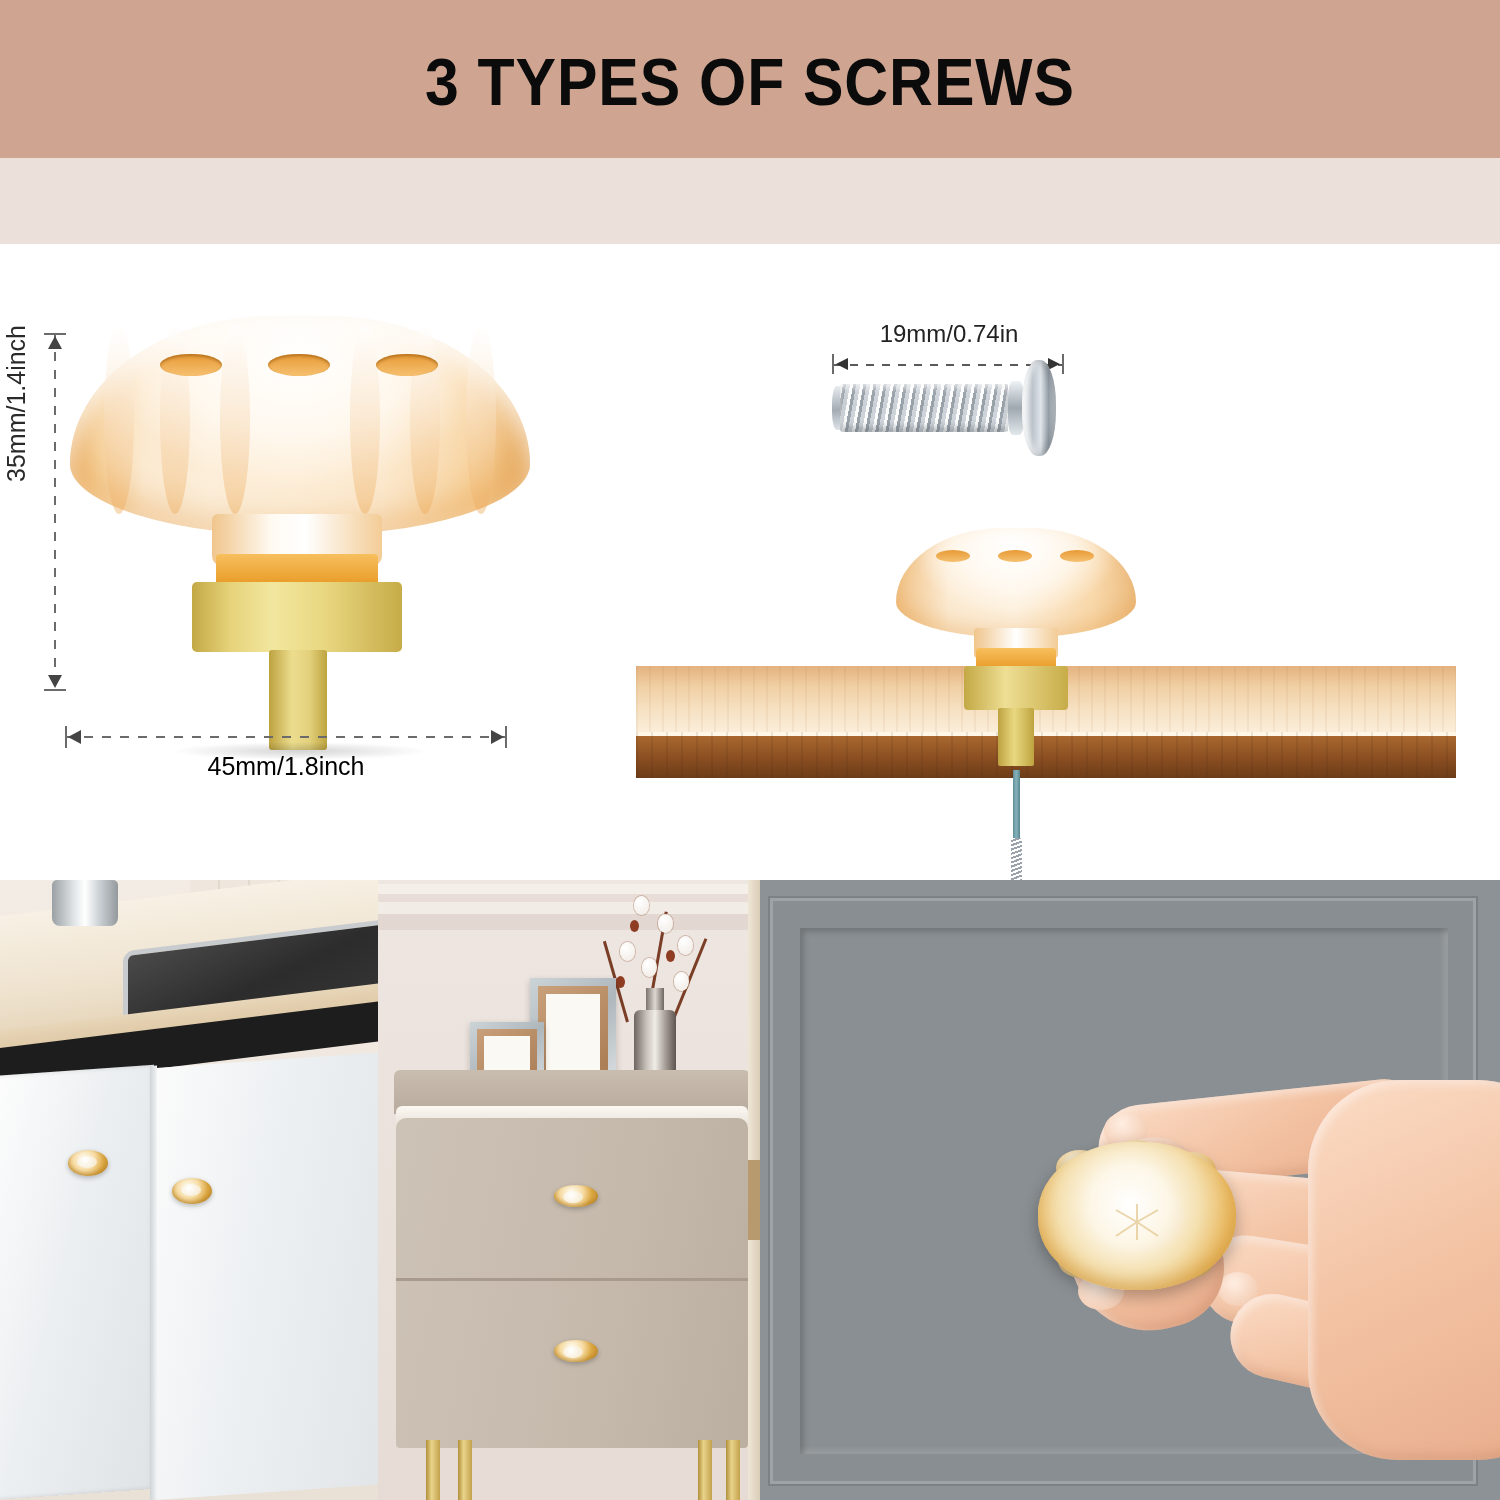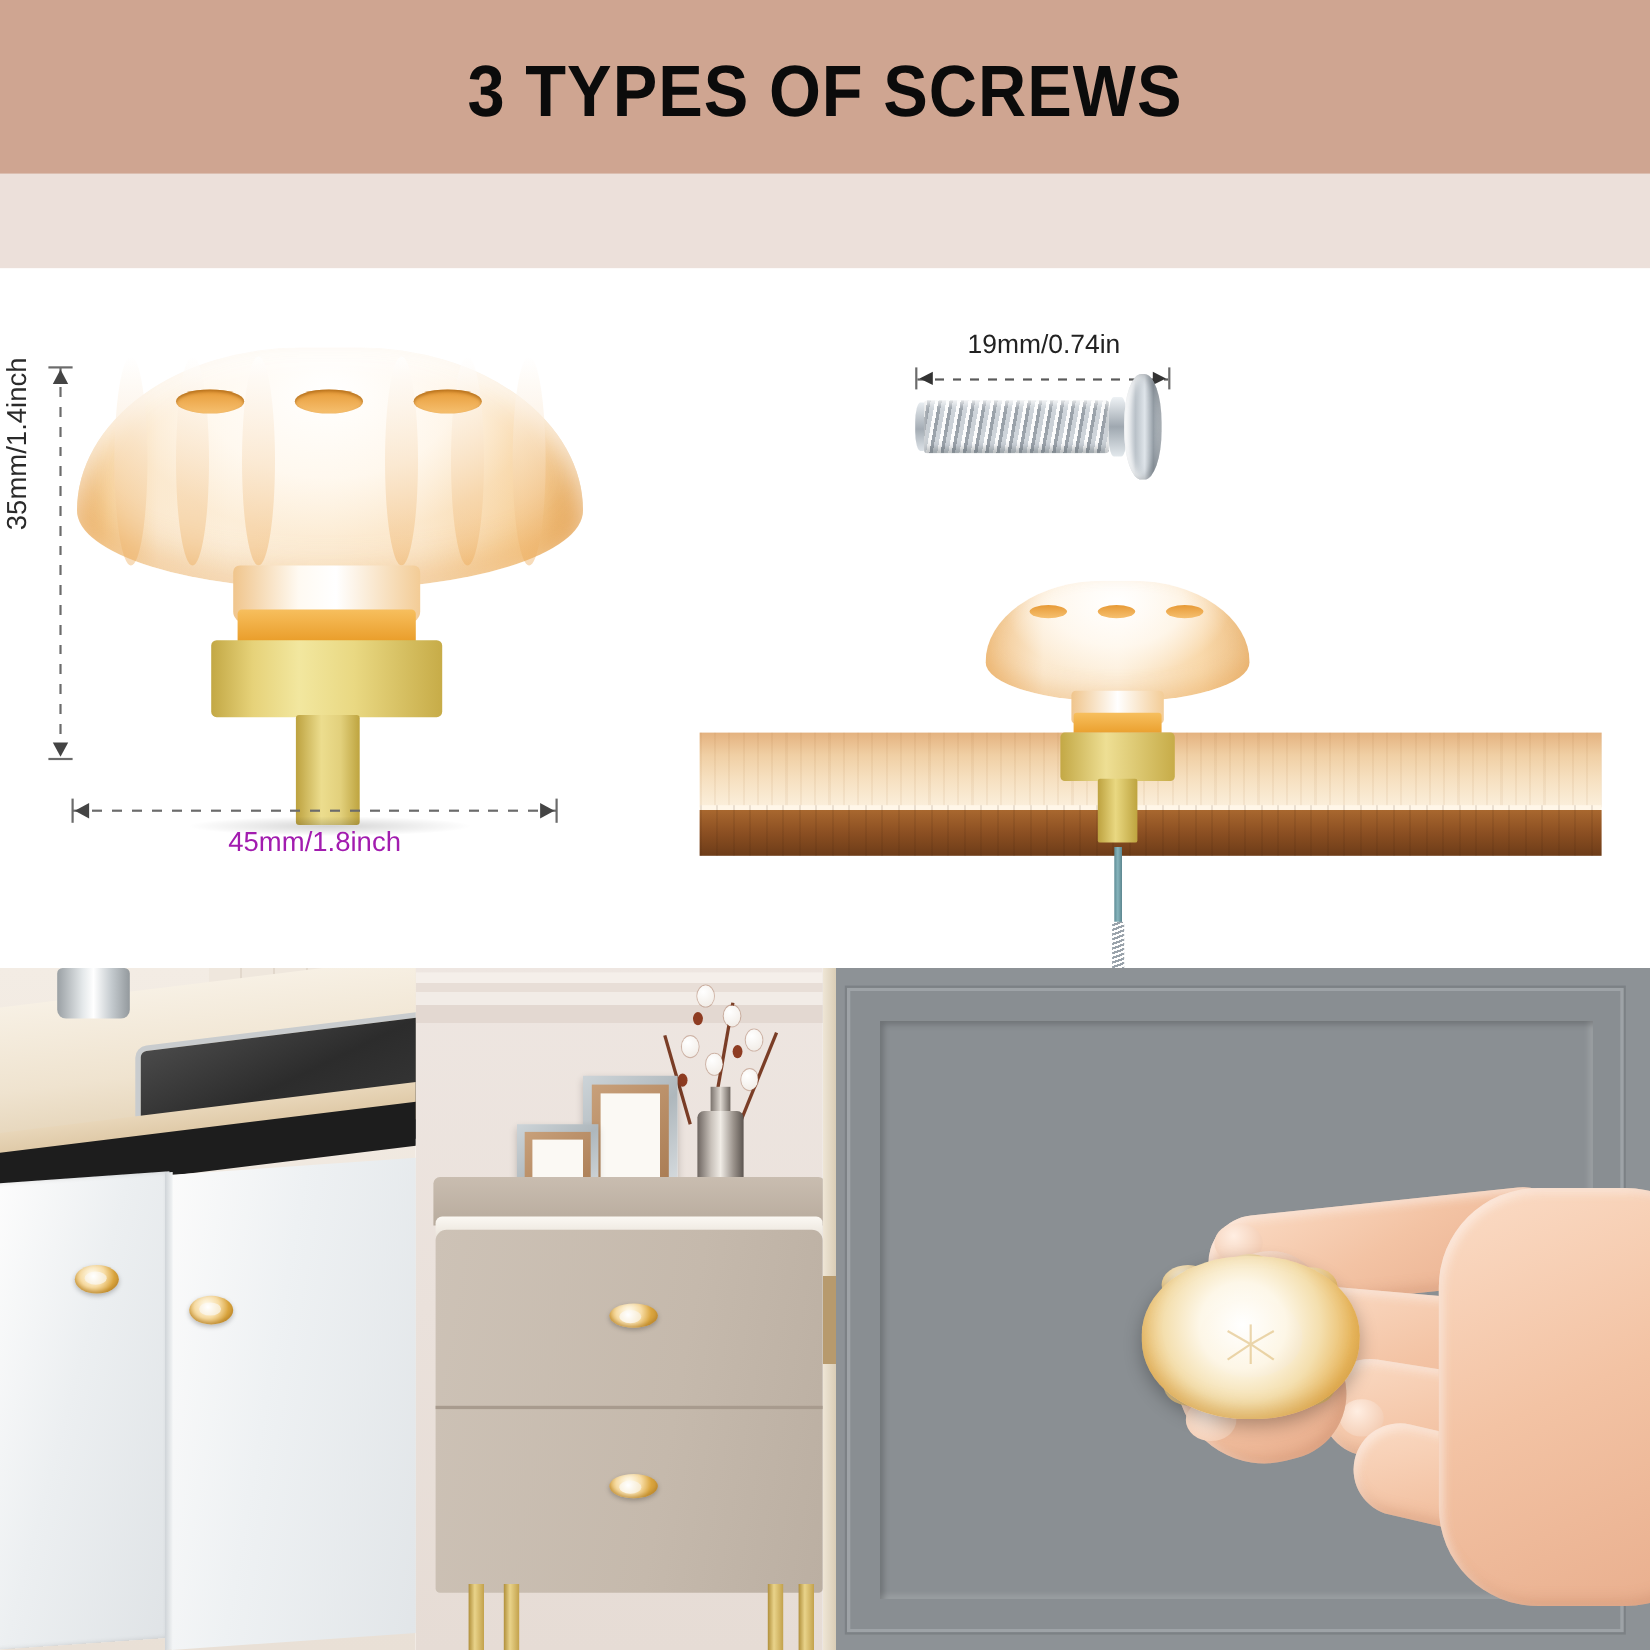--- a/index.html
+++ b/index.html
@@ -46,21 +46,21 @@
     background:radial-gradient(ellipse at center,rgba(0,0,0,.17),rgba(0,0,0,0) 70%);}
 
   
   .dim-v{position:absolute;left:54px;top:90px;height:356px;width:2px;
     background:repeating-linear-gradient(180deg,#6b6b6b 0 9px,transparent 9px 18px);}
   .dim-v-lbl{position:absolute;left:2px;top:238px;transform:rotate(-90deg);transform-origin:0 0;
     font-size:25px;color:#2a2a2a;white-space:nowrap;font-family:"Liberation Sans",sans-serif;}
   .dim-h{position:absolute;left:66px;top:492px;width:440px;height:2px;
     background:repeating-linear-gradient(90deg,#6b6b6b 0 9px,transparent 9px 18px);}
   .dim-h-lbl{position:absolute;left:66px;top:508px;width:440px;text-align:center;
-    font-size:25px;color:#a21caf;font-family:"Liberation Sans",sans-serif;}
+    font-size:25px;color:#000000;font-family:"Liberation Sans",sans-serif;}
   .cap{position:absolute;background:#6b6b6b;}
   .arw{position:absolute;width:0;height:0;}
 
   
   .screw-group{position:absolute;top:56px;height:180px;}
   .sc-lbl{position:absolute;top:0;width:100%;text-align:center;font-size:24px;color:#222;
     font-family:"Liberation Sans",sans-serif;white-space:nowrap;}
   .sc-dim{position:absolute;top:44px;height:2px;
     background:repeating-linear-gradient(90deg,#5a5a5a 0 8px,transparent 8px 16px);}
   .sc-shaft{position:absolute;height:48px;border-radius:3px;
@@ -238,21 +238,21 @@
     <div class="dim-v-lbl">35mm/1.4inch</div>
 
     <div class="dim-h"></div>
     <div class="cap" style="left:65px;top:482px;width:2px;height:22px;"></div>
     <div class="cap" style="left:505px;top:482px;width:2px;height:22px;"></div>
     <div class="arw" style="left:68px;top:486px;border-top:7px solid transparent;border-bottom:7px solid transparent;border-right:13px solid #444;"></div>
     <div class="arw" style="left:491px;top:486px;border-top:7px solid transparent;border-bottom:7px solid transparent;border-left:13px solid #444;"></div>
     <div class="dim-h-lbl">45mm/1.8inch</div>
 
 
-    <div class="screw-group" style="left:824px;width:250px;">
+    <div class="screw-group" style="left:824px;width:250px;margin-top:20px;">
       <div class="sc-lbl">19mm/0.74in</div>
       <div class="sc-dim" style="left:10px;width:228px;"></div>
       <div class="cap" style="left:8px;top:34px;width:2px;height:20px;"></div>
       <div class="cap" style="left:238px;top:34px;width:2px;height:20px;"></div>
       <div class="arw" style="left:12px;top:38px;border-top:6px solid transparent;border-bottom:6px solid transparent;border-right:12px solid #333;"></div>
       <div class="arw" style="left:224px;top:38px;border-top:6px solid transparent;border-bottom:6px solid transparent;border-left:12px solid #333;"></div>
       <div class="sc-tip" style="left:8px;top:66px;"></div>
       <div class="sc-shaft" style="left:16px;top:64px;width:168px;"></div>
       <div class="sc-collar" style="left:184px;top:61px;"></div>
       <div class="sc-head" style="left:198px;top:40px;"></div>

